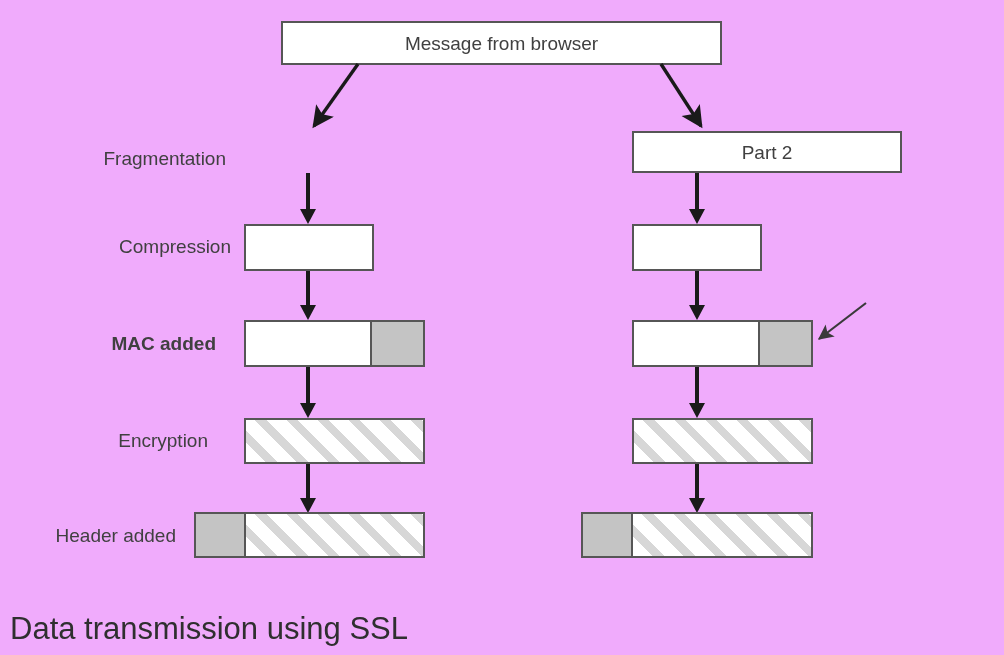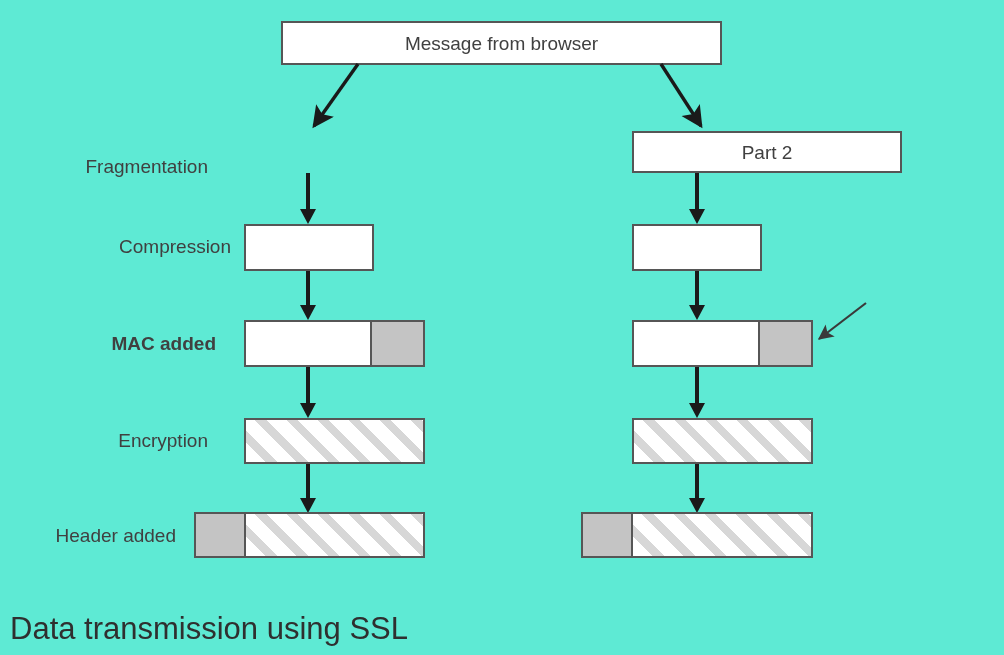--- a/index.html
+++ b/index.html
@@ -9,21 +9,21 @@
     background: #ffffff;
   }
   body {
     font-family: "Liberation Sans", sans-serif;
     color: #3a3a3a;
   }
   #canvas {
     position: relative;
     width: 1004px;
     height: 655px;
-    background: #5eead4;
+    background: #f0abfc;
     overflow: hidden;
   }
 
   
   .stage-label {
     position: absolute;
     text-align: right;
     font-size: 19px;
     color: #404040;
     line-height: 1.15;
@@ -133,21 +133,21 @@
       </marker>
     </defs>
 
     <line x1="358" y1="64" x2="314" y2="126" stroke="#1a1a1a" stroke-width="3.4" marker-end="url(#arrowhead)"></line>
 
     <line x1="661" y1="64" x2="701" y2="126" stroke="#1a1a1a" stroke-width="3.4" marker-end="url(#arrowhead)"></line>
 
     <line x1="866" y1="303" x2="819" y2="339" stroke="#3a3a3a" stroke-width="2.2" marker-end="url(#arrowhead-thin)"></line>
   </svg>
 
-  <div class="stage-label" style="left:0; width:208px; top:156px;">Fragmentation</div>
+  <div class="stage-label" style="left:0; width:208px; top:148px;padding-left:18px;">Fragmentation</div>
 
   <div class="stage-label" style="left:0; width:208px; top:236px;padding-left:23px;">Compression</div>
 
   <div class="stage-label" style="left:8px; width:208px; top:333px;font-weight:bold;">MAC added</div>
 
   <div class="stage-label" style="left:0; width:208px; top:430px;">Encryption</div>
 
   <div class="stage-label" style="left:0; width:176px; top:525px;">Header added</div>
 
 

